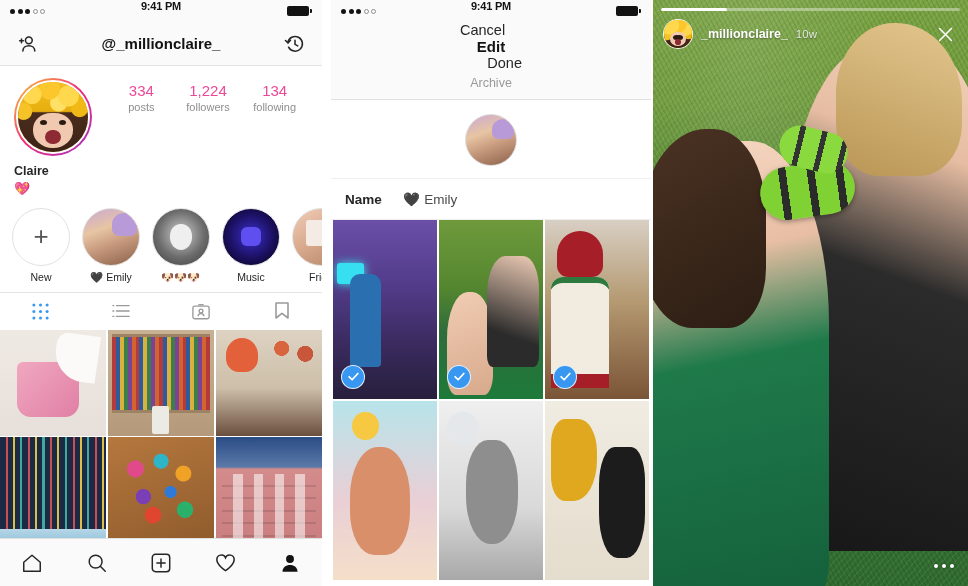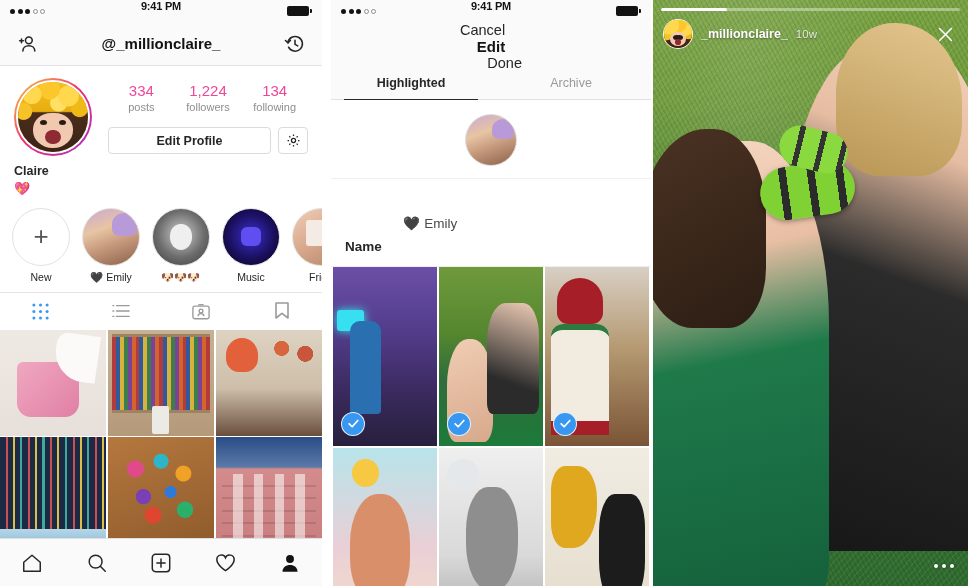--- a/index.html
+++ b/index.html
@@ -171,21 +171,21 @@
   .seg.active { color: #262626; font-weight: bold; }
   .seg.active::after { content:""; position: absolute; left: 8%; right: 8%; bottom: -1px; height: 1.5px; background: #262626; }
   .seg.inactive { color: #9a9a9a; }
   .covsec { background: #fff; padding: 14px 0 12px 0; text-align: center; border-bottom: 1px solid #efefef;}
   .cov-circle {
     width: 52px; height: 52px; border-radius: 50%; overflow: hidden; margin: 0 auto;
     border: 1px solid #dcdcdc; position: relative;
   }
   .cov-label { margin-top: 8px; font-size: 12px; color: #3897f0; cursor: pointer; }
   .namerow { display: flex; align-items: center; gap: 22px; padding: 12px 14px; border-bottom: 1px solid #efefef; background: #fff; }
-  .name-key { font-size: 13.5px; font-weight: bold; color: #262626; margin-top: 48px; }
+  .name-key { font-size: 13.5px; font-weight: bold; color: #262626; }
   .name-val { font-size: 13.5px; color: #4a4a4a; }
 
   .selgrid { display: grid; grid-template-columns: repeat(3,1fr); gap: 2px; padding: 0 2px; }
   .scell { position: relative; width: 100%; padding-top: 172%; overflow: hidden; }
   .scell > .art { position: absolute; inset: 0; }
   .check {
     position: absolute; left: 8px; bottom: 10px; width: 24px; height: 24px; border-radius: 50%;
     background: #3897f0; display: flex; align-items: center; justify-content: center; cursor: pointer;
     border: 1.5px solid rgba(255,255,255,.85);
   }
@@ -335,29 +335,20 @@
           </div>
           <div class="stat">
             <div class="stat-num">1,224</div>
             <div class="stat-lbl">followers</div>
           </div>
           <div class="stat">
             <div class="stat-num">134</div>
             <div class="stat-lbl">following</div>
           </div>
         </div>
-        <div class="btn-row">
-          <div class="edit-profile-btn">Edit Profile</div>
-          <div class="gear-btn">
-            <svg width="15" height="15" viewBox="0 0 24 24" fill="none" stroke="#262626" stroke-width="2">
-              <circle cx="12" cy="12" r="3.3"></circle>
-              <path d="M12 2.5v2.4M12 19.1v2.4M21.5 12h-2.4M4.9 12H2.5M18.7 5.3l-1.7 1.7M7 17l-1.7 1.7M18.7 18.7L17 17M7 7L5.3 5.3"></path>
-            </svg>
-          </div>
-        </div>
       </div>
     </div>
 
     <div class="bio">
       <div class="bio-name">Claire</div>
       <div class="bio-line">💖</div>
     </div>
 
     <div class="highlights">
       <div class="hl">
@@ -497,21 +488,20 @@
       </div>
     </div>
 
     <div class="editnav">
       <div class="side">Cancel</div>
       <div class="mid">Edit</div>
       <div class="side right">Done</div>
     </div>
 
     <div class="segtabs">
-      <div class="seg active">Highlighted</div>
       <div class="seg inactive">Archive</div>
     </div>
 
     <div class="covsec">
       <div class="cov-circle img-emily"></div>
     </div>
 
     <div class="namerow">
       <div class="name-key">Name</div>
       <div class="name-val">🖤 Emily</div>

